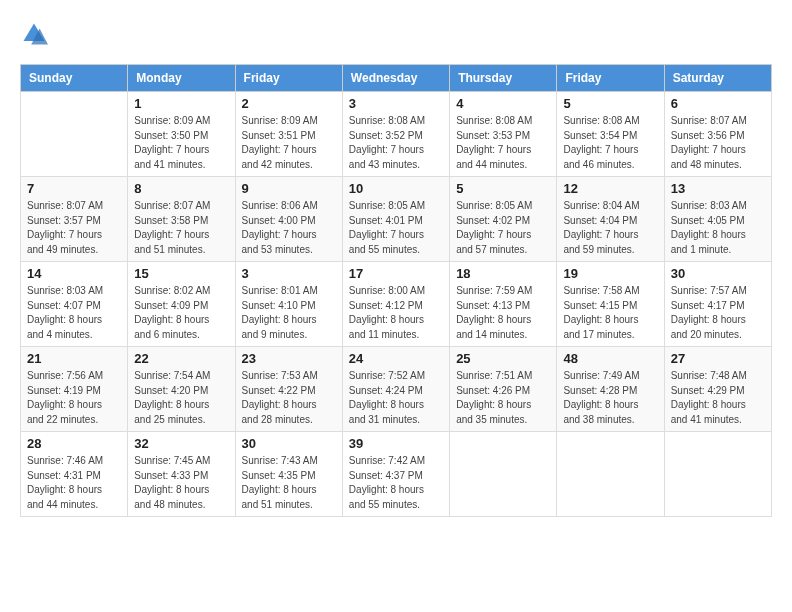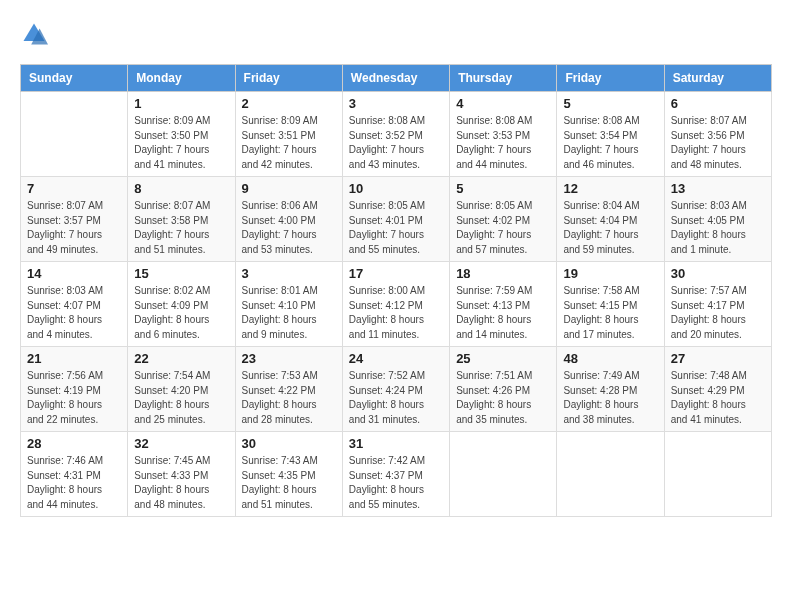--- a/index.html
+++ b/index.html
@@ -242,21 +242,21 @@
         </td>
         <td>
           <div class="day-number">32</div>
           <div class="day-info">Sunrise: 7:45 AM<br>Sunset: 4:33 PM<br>Daylight: 8 hours and 48 minutes.</div>
         </td>
         <td>
           <div class="day-number">30</div>
           <div class="day-info">Sunrise: 7:43 AM<br>Sunset: 4:35 PM<br>Daylight: 8 hours and 51 minutes.</div>
         </td>
         <td>
-          <div class="day-number">31</div>
+          <div class="day-number">39</div>
           <div class="day-info">Sunrise: 7:42 AM<br>Sunset: 4:37 PM<br>Daylight: 8 hours and 55 minutes.</div>
         </td>
         <td class="empty-cell"></td>
         <td class="empty-cell"></td>
         <td class="empty-cell"></td>
       </tr>
     </tbody>
 </table>
 
 </body></html>

